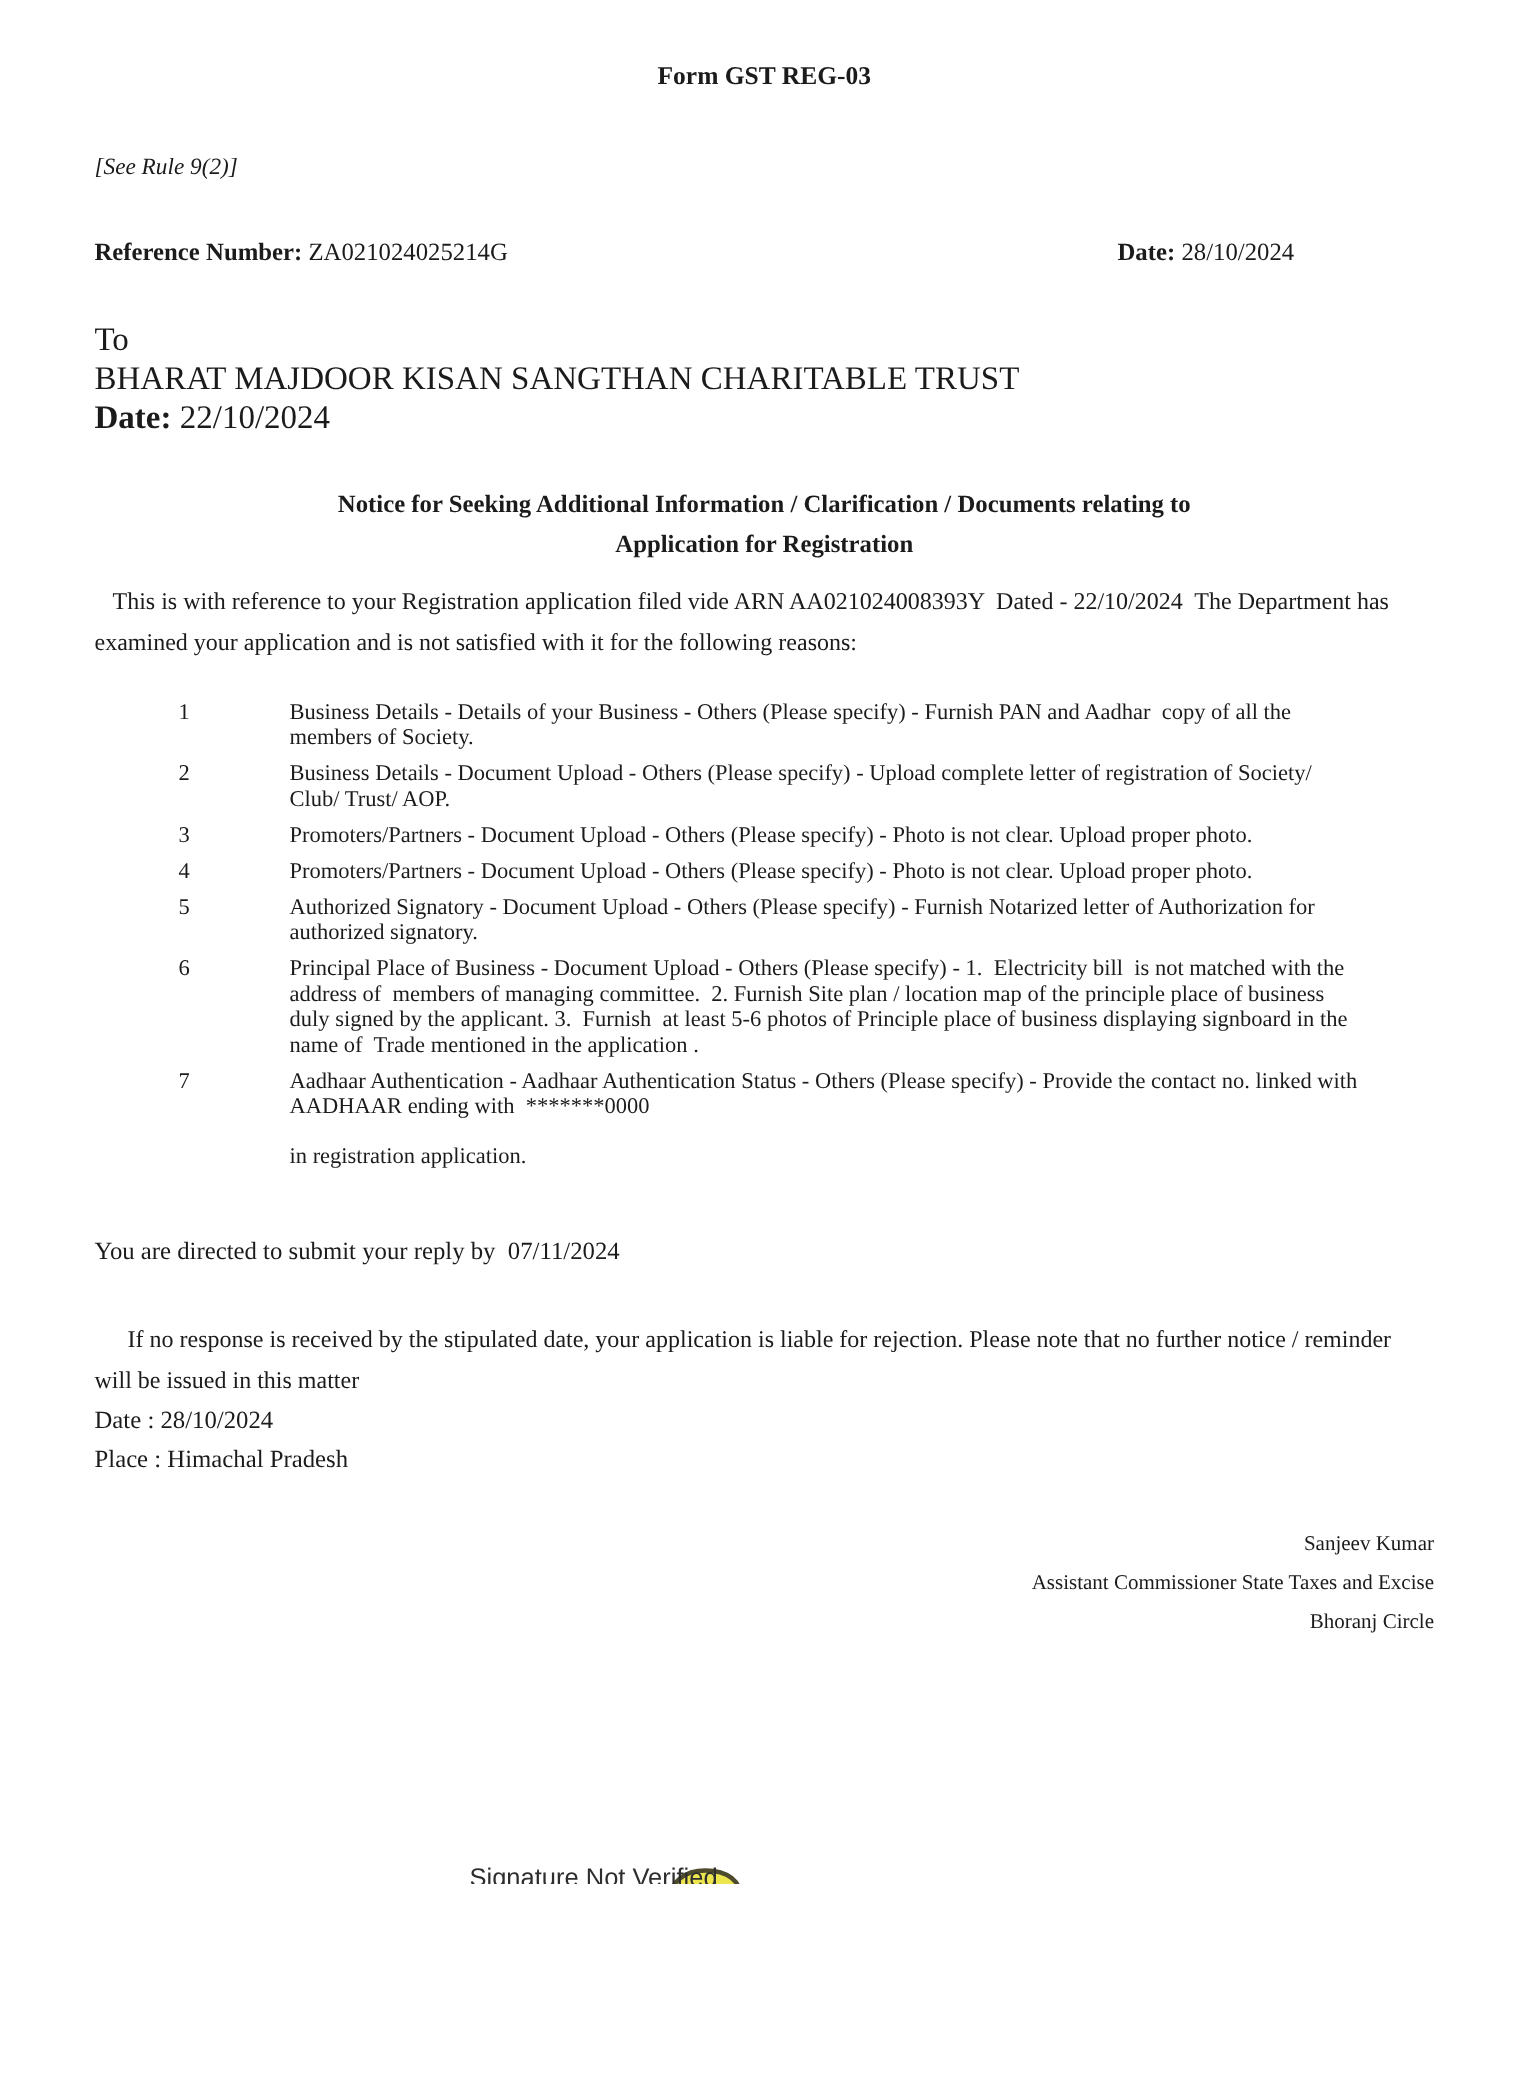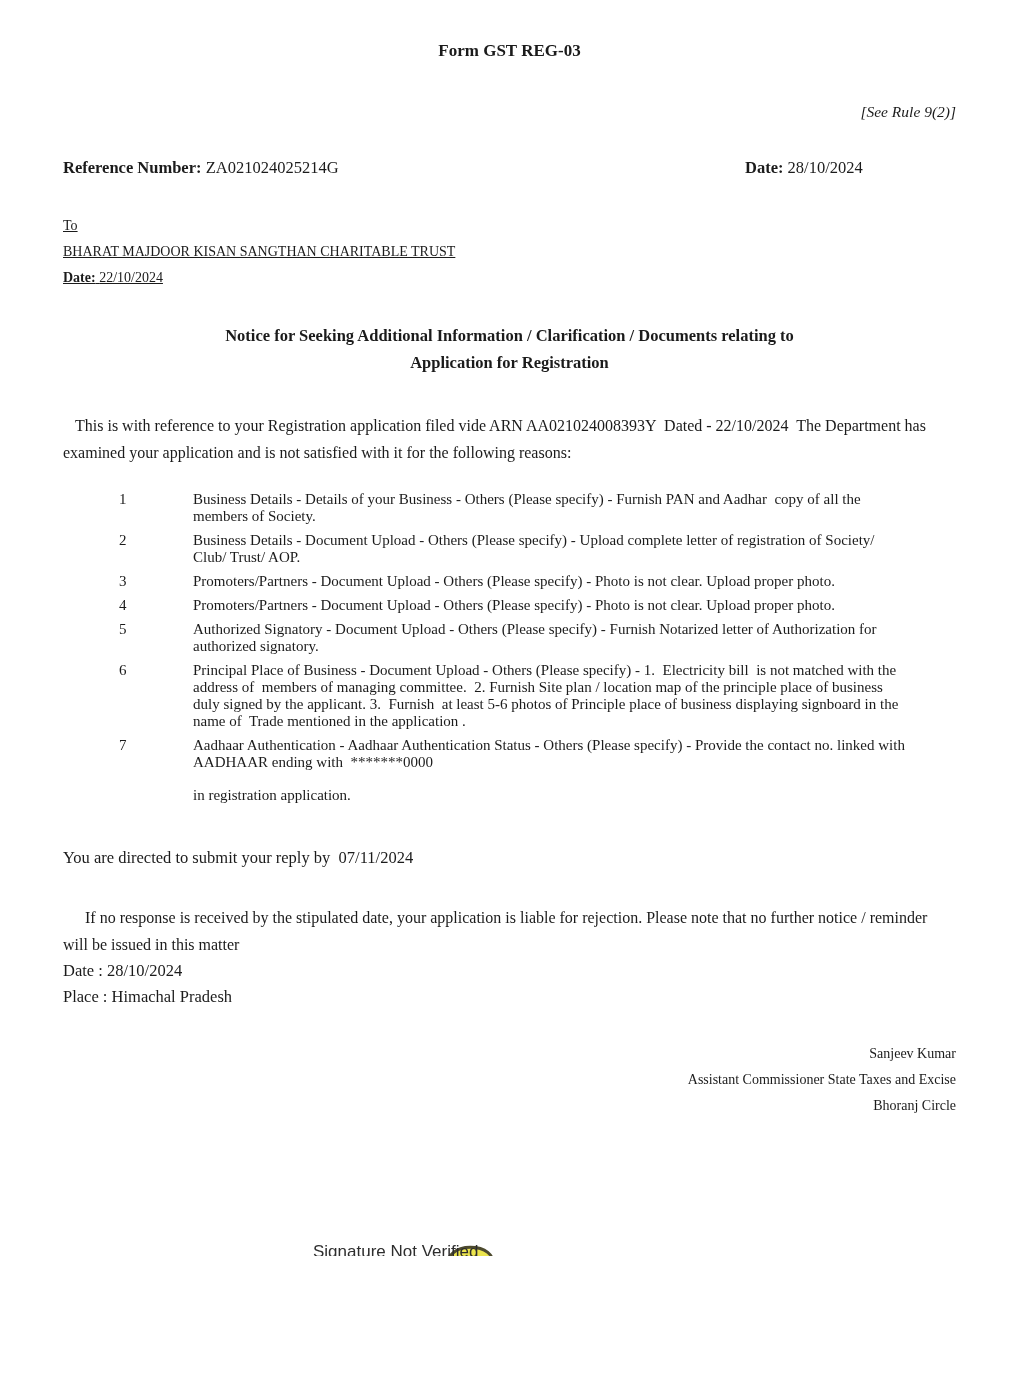--- a/index.html
+++ b/index.html
@@ -18,50 +18,50 @@
   .b { font-weight: bold; }
   .form-title {
     margin-top: 8px;
     text-align: center;
     font-weight: bold;
     font-size: 17px;
     line-height: 22px;
   }
   .rule-ref {
     margin-top: 40px;
-    text-align: right;
+    text-align: left;
     font-style: italic;
     font-size: 15.5px;
     line-height: 20px;
   }
   .ref-row {
     display: flex;
     justify-content: space-between;
     margin-top: 36px;
     font-size: 16.5px;
     line-height: 20px;
   }
   .date-cell { width: 211px; flex: none; }
-  .addr { font-size: 14px; line-height: 26px; text-decoration: underline; }
+  .addr { font-size: 22px; line-height: 26px; }
   .to-line { margin-top: 35px; }
   .arn-row { display: flex; justify-content: space-between; }
   .notice-title {
     margin-top: 31px;
     text-align: center;
     font-weight: bold;
     font-size: 16.5px;
     line-height: 27px;
   }
   .para {
     margin: 0;
     font-size: 16px;
     line-height: 27px;
     white-space: pre-wrap;
   }
-  .intro { margin-top: 36px; text-indent: 12px; }
+  .intro { margin-top: 12px; text-indent: 12px; }
   .reasons { margin-top: 25px; font-size: 15px; line-height: 17px; }
   .reason { display: flex; margin-bottom: 7px; }
   .reason .num { margin-left: 56px; width: 74px; flex: none; }
   .reason .txt { width: 716px; white-space: pre-wrap; font-family: Liberation Serif, serif; }
   .continuation {
     margin-top: 16px;
     margin-left: 130px;
     font-size: 15px;
     line-height: 17px;
   }

